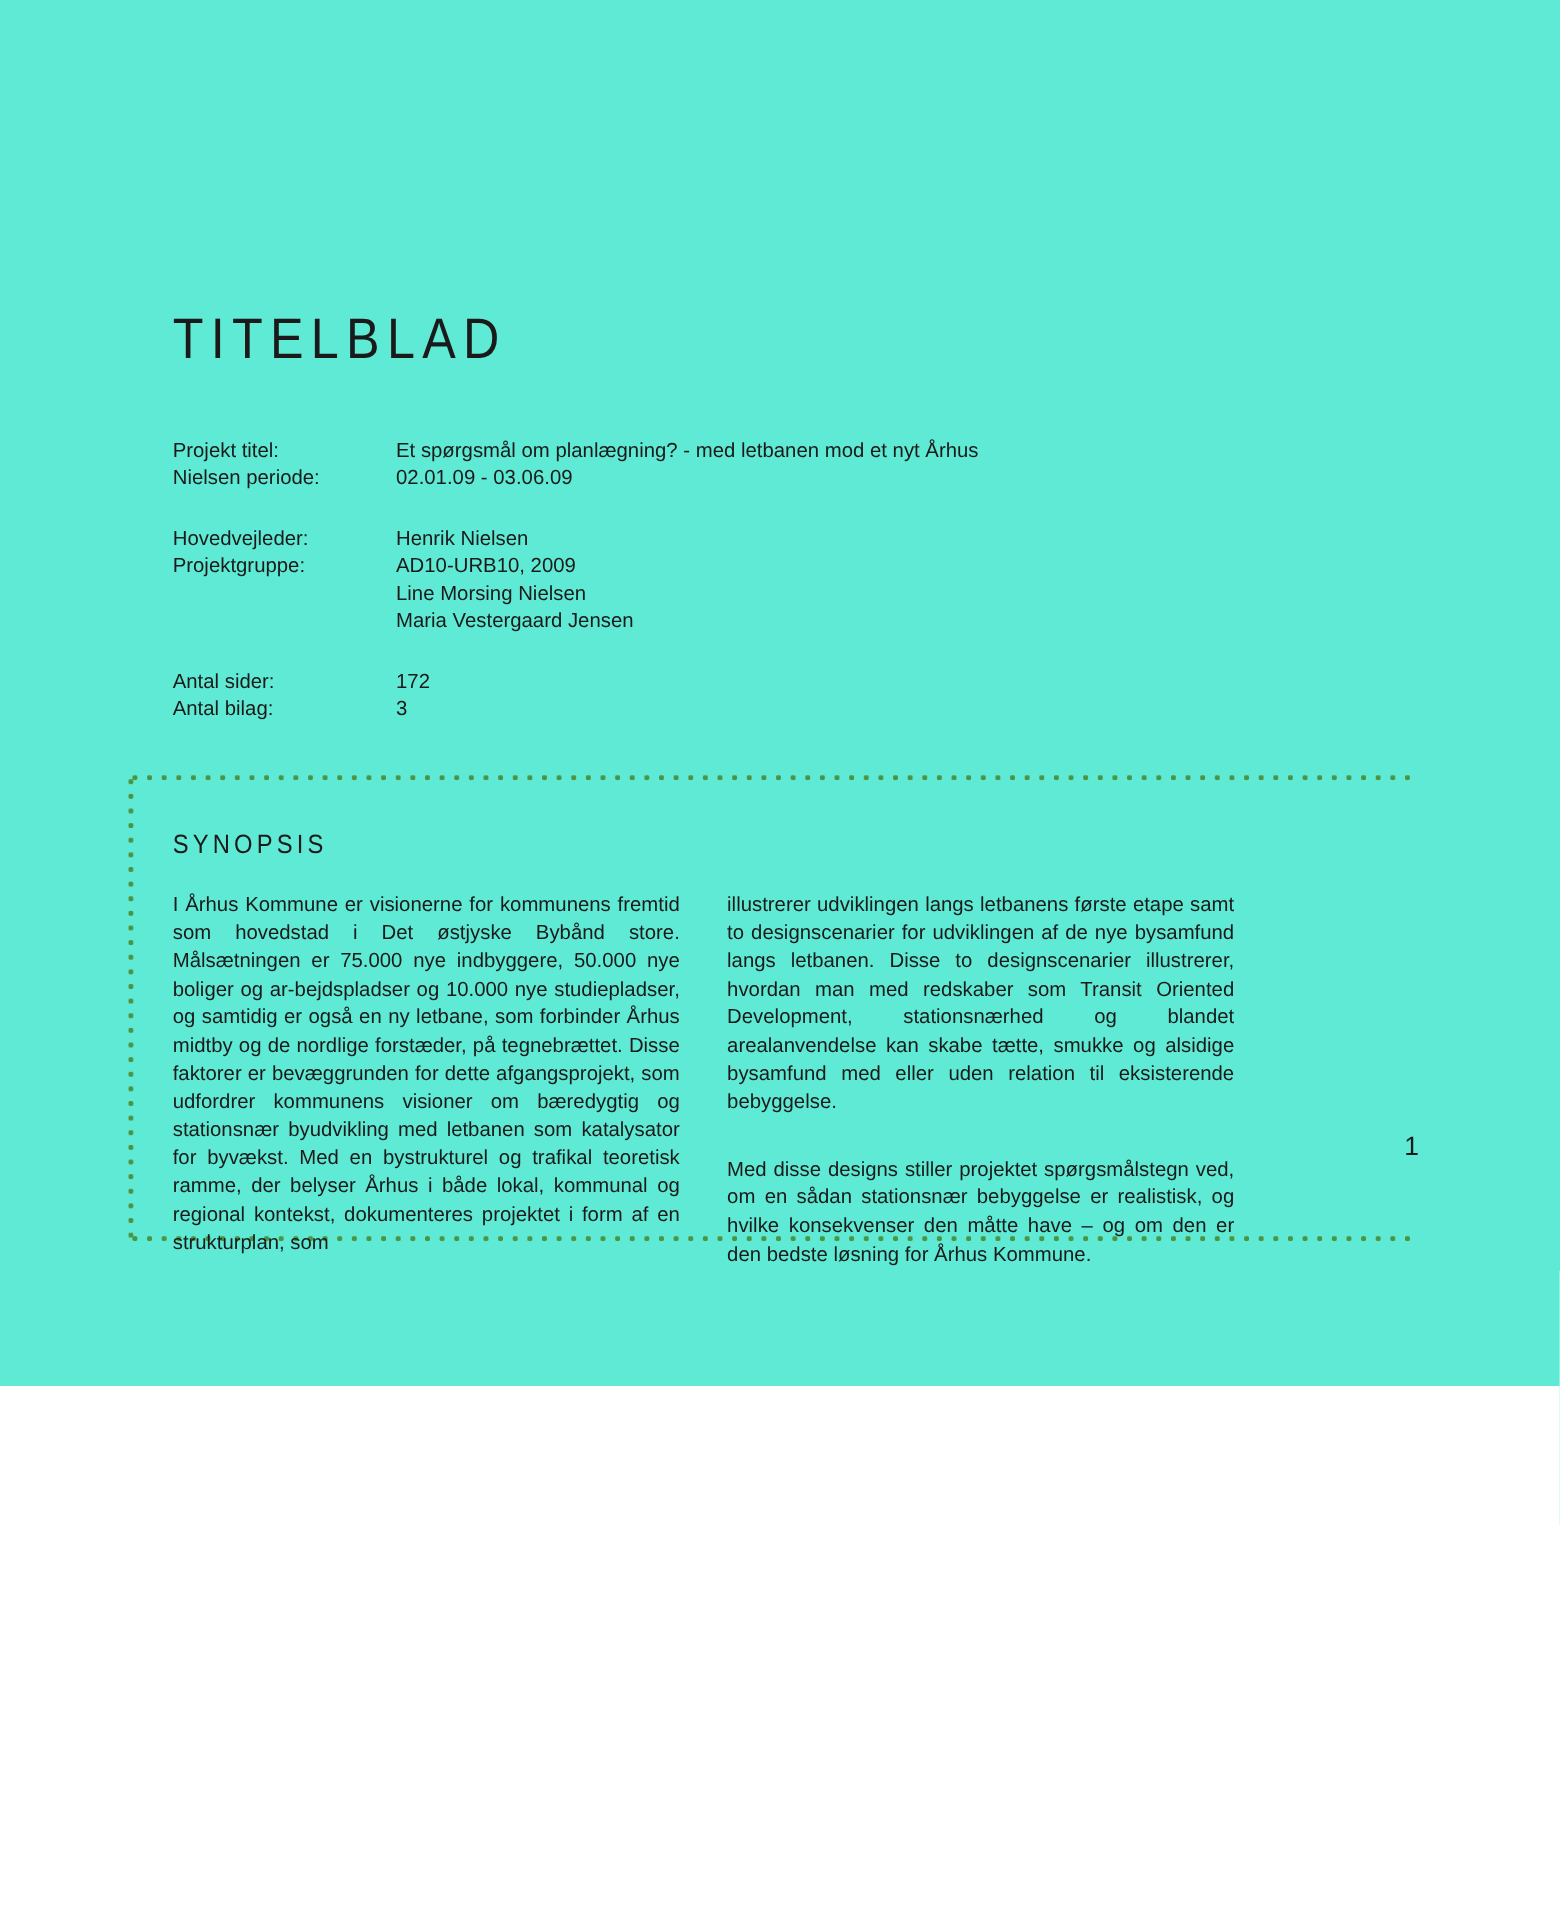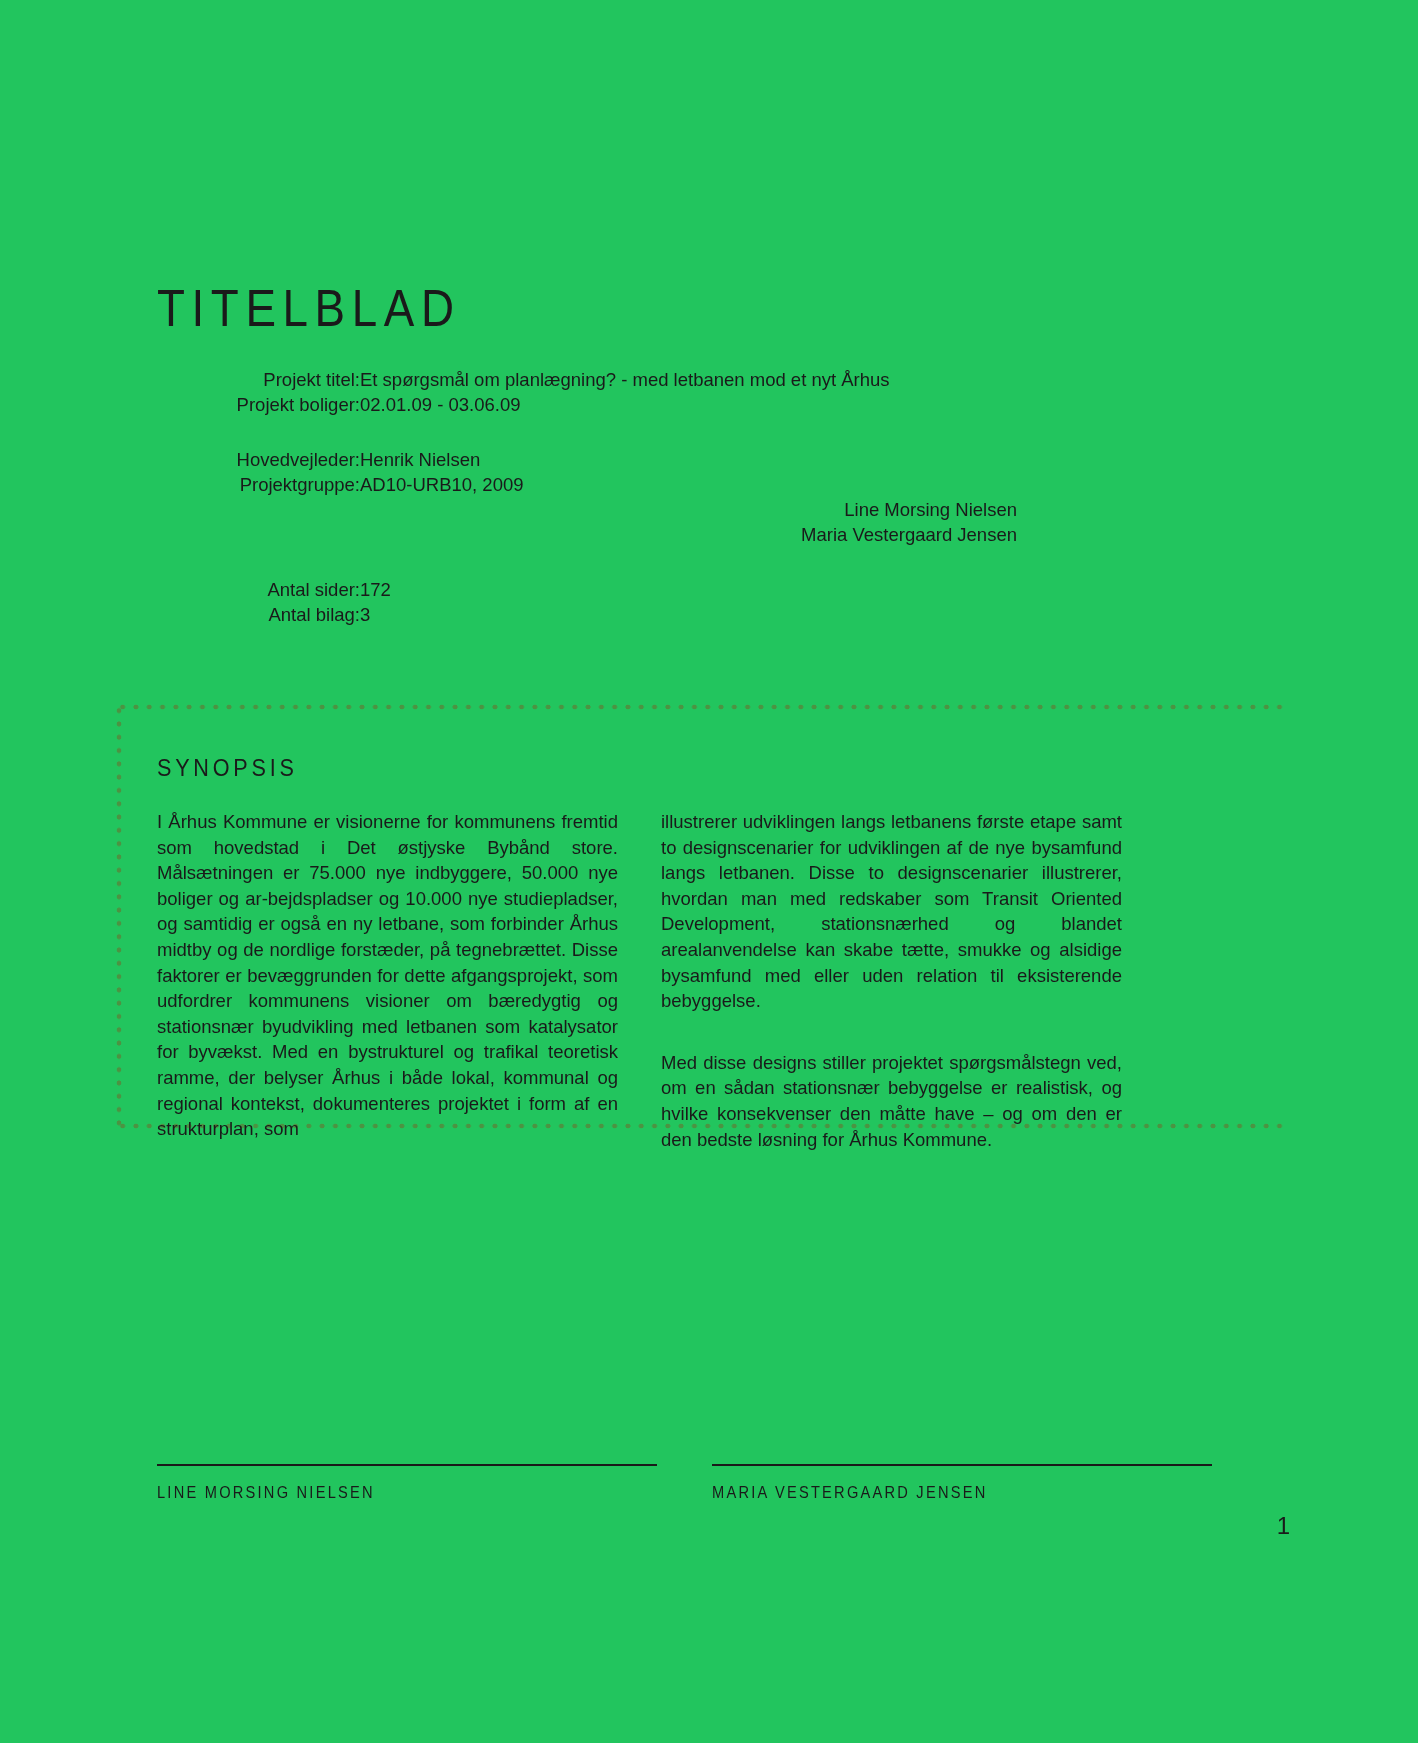--- a/index.html
+++ b/index.html
@@ -7,22 +7,22 @@
     padding: 0;
     background: #ffffff;
   }
   body {
     font-family: "Liberation Sans", sans-serif;
     color: #1a1a1a;
   }
   .page {
     position: relative;
     width: 1418px;
-    height: 1743px;
-    background: #22c55e;
+    height: 1260px;
+    background: #5eead4;
     overflow: hidden;
     box-sizing: border-box;
   }
 
   
   .page-title {
     position: absolute;
     left: 157px;
     top: 278px;
     font-size: 52px;
@@ -31,23 +31,22 @@
     color: #1a1a1a;
     transform: scaleX(0.88);
     transform-origin: left center;
     white-space: nowrap;
   }
 
   
   .meta {
     position: absolute;
     left: 157px;
-    top: 367px;
+    top: 396px;
     width: 860px;
-    text-align: right;
   }
   .meta-group { margin-bottom: 30px; }
   .meta-group:last-child { margin-bottom: 0; }
   .meta-row {
     display: flex;
     align-items: baseline;
     line-height: 25px;
   }
   .meta-label {
     width: 203px;
@@ -174,21 +173,21 @@
   <div class="page-title">TITELBLAD</div>
 
   <div class="meta">
 
     <div class="meta-group">
       <div class="meta-row">
         <span class="meta-label">Projekt titel:</span>
         <span class="meta-value">Et spørgsmål om planlægning? - med letbanen mod et nyt Århus</span>
       </div>
       <div class="meta-row">
-        <span class="meta-label">Projekt boliger:</span>
+        <span class="meta-label">Nielsen periode:</span>
         <span class="meta-value">02.01.09 - 03.06.09</span>
       </div>
     </div>
 
     <div class="meta-group">
       <div class="meta-row">
         <span class="meta-label">Hovedvejleder:</span>
         <span class="meta-value">Henrik Nielsen</span>
       </div>
       <div class="meta-row">

